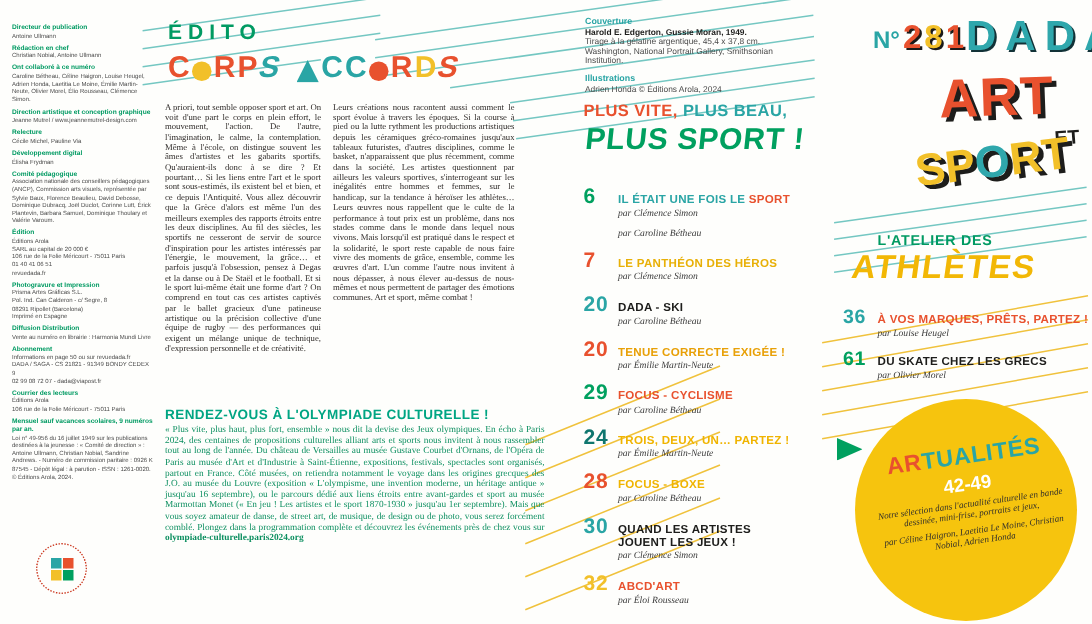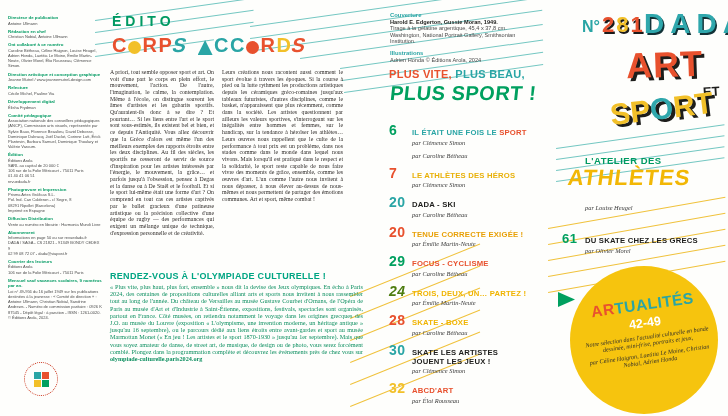--- a/index.html
+++ b/index.html
@@ -246,21 +246,21 @@
           <span class="toc-title"><span style="color: rgb(42, 165, 165);">IL ÉTAIT UNE FOIS LE </span><span style="color: rgb(232, 81, 46);">SPORT</span></span>
         </div>
       <div class="toc-by">par Clémence Simon</div>
     </div>
     <div class="toc-entry">
       <div class="toc-by">par Caroline Bétheau</div>
     </div>
     <div class="toc-entry">
       <div class="toc-row">
           <span class="toc-num" style="color: rgb(232, 81, 46);">7</span>
-          <span class="toc-title" style="color: rgb(232, 176, 7);">LE ATHLÈTES DES HÉROS</span>
+          <span class="toc-title" style="color: rgb(232, 176, 7);">LE PANTHÉON DES HÉROS</span>
         </div>
       <div class="toc-by">par Clémence Simon</div>
     </div>
     <div class="toc-entry">
       <div class="toc-row">
           <span class="toc-num" style="color: rgb(42, 165, 165);">20</span>
           <span class="toc-title" style="color: rgb(29, 29, 27);">DADA - SKI</span>
         </div>
       <div class="toc-by">par Caroline Bétheau</div>
     </div>
@@ -273,36 +273,36 @@
     </div>
     <div class="toc-entry">
       <div class="toc-row">
           <span class="toc-num" style="color: rgb(0, 160, 95);">29</span>
           <span class="toc-title" style="color: rgb(232, 81, 46);">FOCUS - CYCLISME</span>
         </div>
       <div class="toc-by">par Caroline Bétheau</div>
     </div>
     <div class="toc-entry">
       <div class="toc-row">
-          <span class="toc-num" style="color: #4d7c0f; font-style: italic;">24</span>
+          <span class="toc-num" style="color: #0f766e;">24</span>
           <span class="toc-title" style="color: rgb(240, 180, 0);">TROIS, DEUX, UN… PARTEZ !</span>
         </div>
       <div class="toc-by">par Émilie Martin-Neute</div>
     </div>
     <div class="toc-entry">
       <div class="toc-row">
           <span class="toc-num" style="color: rgb(232, 81, 46);">28</span>
-          <span class="toc-title" style="color: rgb(240, 180, 0);">SKATE - BOXE</span>
+          <span class="toc-title" style="color: rgb(240, 180, 0);">FOCUS - BOXE</span>
         </div>
       <div class="toc-by">par Caroline Bétheau</div>
     </div>
     <div class="toc-entry">
       <div class="toc-row">
           <span class="toc-num" style="color: rgb(42, 165, 165);">30</span>
-          <span class="toc-title" style="color: rgb(29, 29, 27);">SKATE LES ARTISTES
+          <span class="toc-title" style="color: rgb(29, 29, 27);">QUAND LES ARTISTES
 JOUENT LES JEUX !</span>
         </div>
       <div class="toc-by">par Clémence Simon</div>
     </div>
     <div class="toc-entry">
       <div class="toc-row">
           <span class="toc-num" style="color: rgb(242, 192, 41);">32</span>
           <span class="toc-title" style="color: rgb(232, 81, 46);">ABCD'ART</span>
         </div>
       <div class="toc-by">par Éloi Rousseau</div>
@@ -318,20 +318,24 @@
   <div class="dada">DADA</div>
   <div class="art">ART</div>
   <div class="et">ET</div>
   <div class="sport">
     <span>SP</span><span class="o">O</span><span>RT</span>
   </div>
 
   <div class="at-top">L'ATELIER DES</div>
   <div class="at-main">ATHLÈTES</div>
   <div class="at-entry" style="left:562px;top:203px;">
+    <div class="toc-row">
+        <span class="toc-num" style="color: rgb(42, 165, 165);">36</span>
+        <span class="toc-title" style="color: rgb(232, 81, 46);">À VOS MARQUES, PRÊTS, PARTEZ !</span>
+      </div>
     <div class="toc-by">par Louise Heugel</div>
   </div>
   <div class="at-entry" style="left:562px;top:231px;">
     <div class="toc-row">
         <span class="toc-num" style="color: rgb(0, 160, 95);">61</span>
         <span class="toc-title" style="color: rgb(29, 29, 27);">DU SKATE CHEZ LES GRECS</span>
       </div>
     <div class="toc-by">par Olivier Morel</div>
   </div>
 

